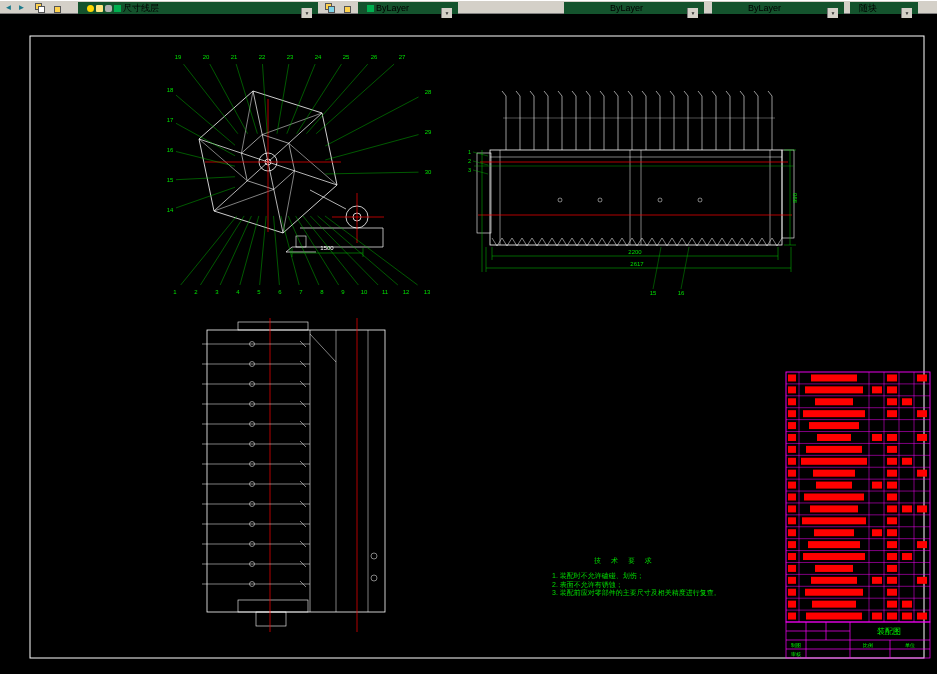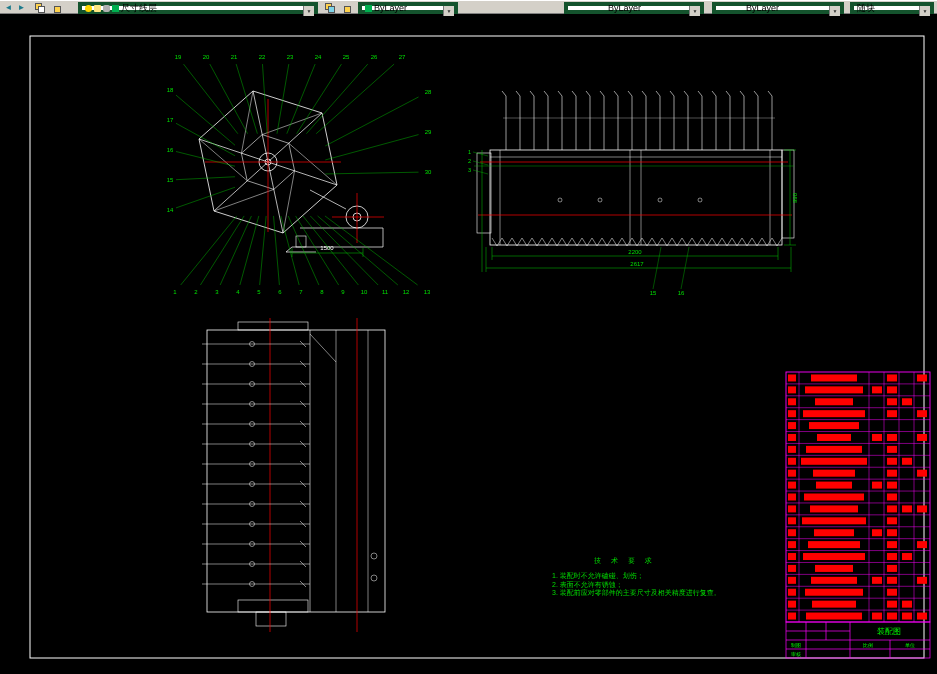--- a/index.html
+++ b/index.html
@@ -8,21 +8,21 @@
   
   .toolbar{position:absolute;top:0;left:0;width:937px;height:14px;background:#d4d0c8;
            border-top:1px solid #fff;border-bottom:1px solid #808080;z-index:5;font-size:9px;color:#000}
   .tb-btn{position:absolute;top:1px;width:13px;height:12px;text-align:center;line-height:12px;font-size:8px;cursor:default}
   .tb-ic{position:absolute;top:1px;width:13px;height:12px}
   .tb-ic i{position:absolute;display:block;width:7px;height:7px;border:1px solid #555}
   .sq.y{background:#ffd24d;left:1px;top:1px}
   .sq.w{background:#fff;left:4px;top:4px}
   .sq.c{background:#7fd4e8;left:4px;top:4px}
   .sq.y2{background:#ffd24d;left:4px;top:4px}
-  .combo{position:absolute;top:1px;height:12px;background:#fff;border:4px solid #14532d;
+  .combo{position:absolute;top:1px;height:12px;background:#fff;border:6px solid #14532d;
          display:flex;align-items:center;gap:2px;padding-left:3px}
   .combo .dd{position:absolute;right:0;top:0;width:11px;height:10px;background:#d4d0c8;
              border-left:1px solid #7a7a7a;font-size:5px;line-height:10px;text-align:center;color:#333}
   .combo-text{font-size:9px;line-height:10px;white-space:nowrap}
   .swatch{width:7px;height:7px;display:inline-block;flex:0 0 auto}
   .mini{width:7px;height:7px;display:inline-block;border-radius:50%;flex:0 0 auto}
   
   #cad{position:absolute;left:0;top:0;z-index:1}
   
   .tech{position:absolute;left:552px;top:556px;z-index:3;color:#00dc00}
@@ -71,21 +71,21 @@
   <div class="combo" style="left:564px;width:140px;padding-left:40px">
     <span class="combo-text">ByLayer</span>
     <span class="dd">▼</span>
   </div>
 
   <div class="combo" style="left:712px;width:132px;padding-left:30px">
     <span class="combo-text">ByLayer</span>
     <span class="dd">▼</span>
   </div>
 
-  <div class="combo" style="left:850px;width:84px;">
+  <div class="combo" style="left:850px;width:68px;">
     <span class="combo-text">随块</span>
     <span class="dd">▼</span>
   </div>
 </div>
 
 <svg id="cad" viewBox="0 0 937 674" width="937" height="674">
   <rect x="0" y="0" width="937" height="674" fill="#000000"></rect>
 
   <rect x="30" y="36" width="894" height="622" fill="none" stroke="#ffffff" stroke-width="1"></rect>
 

